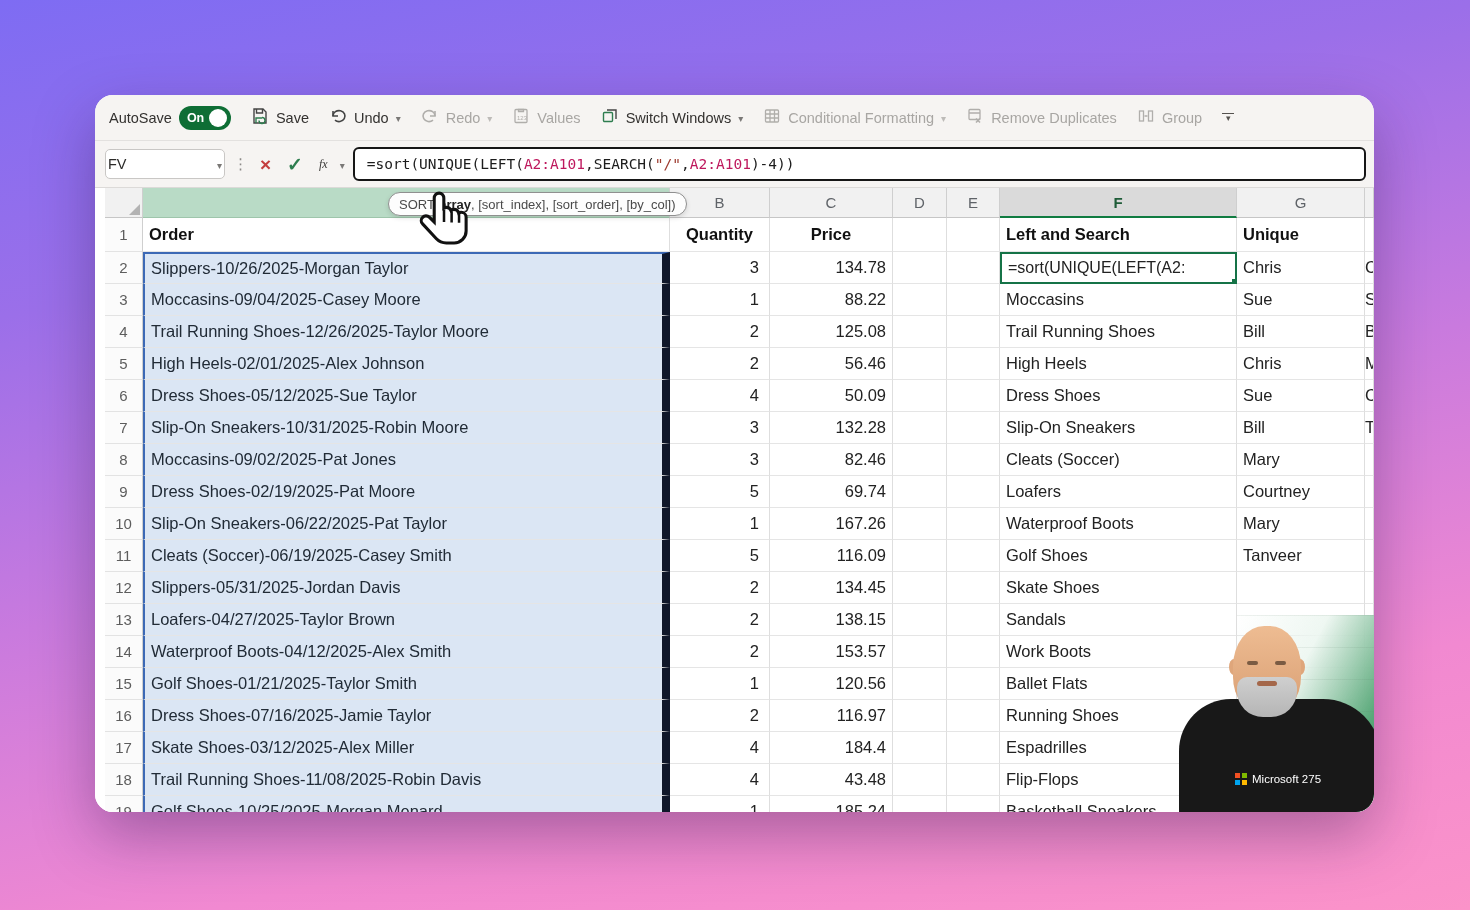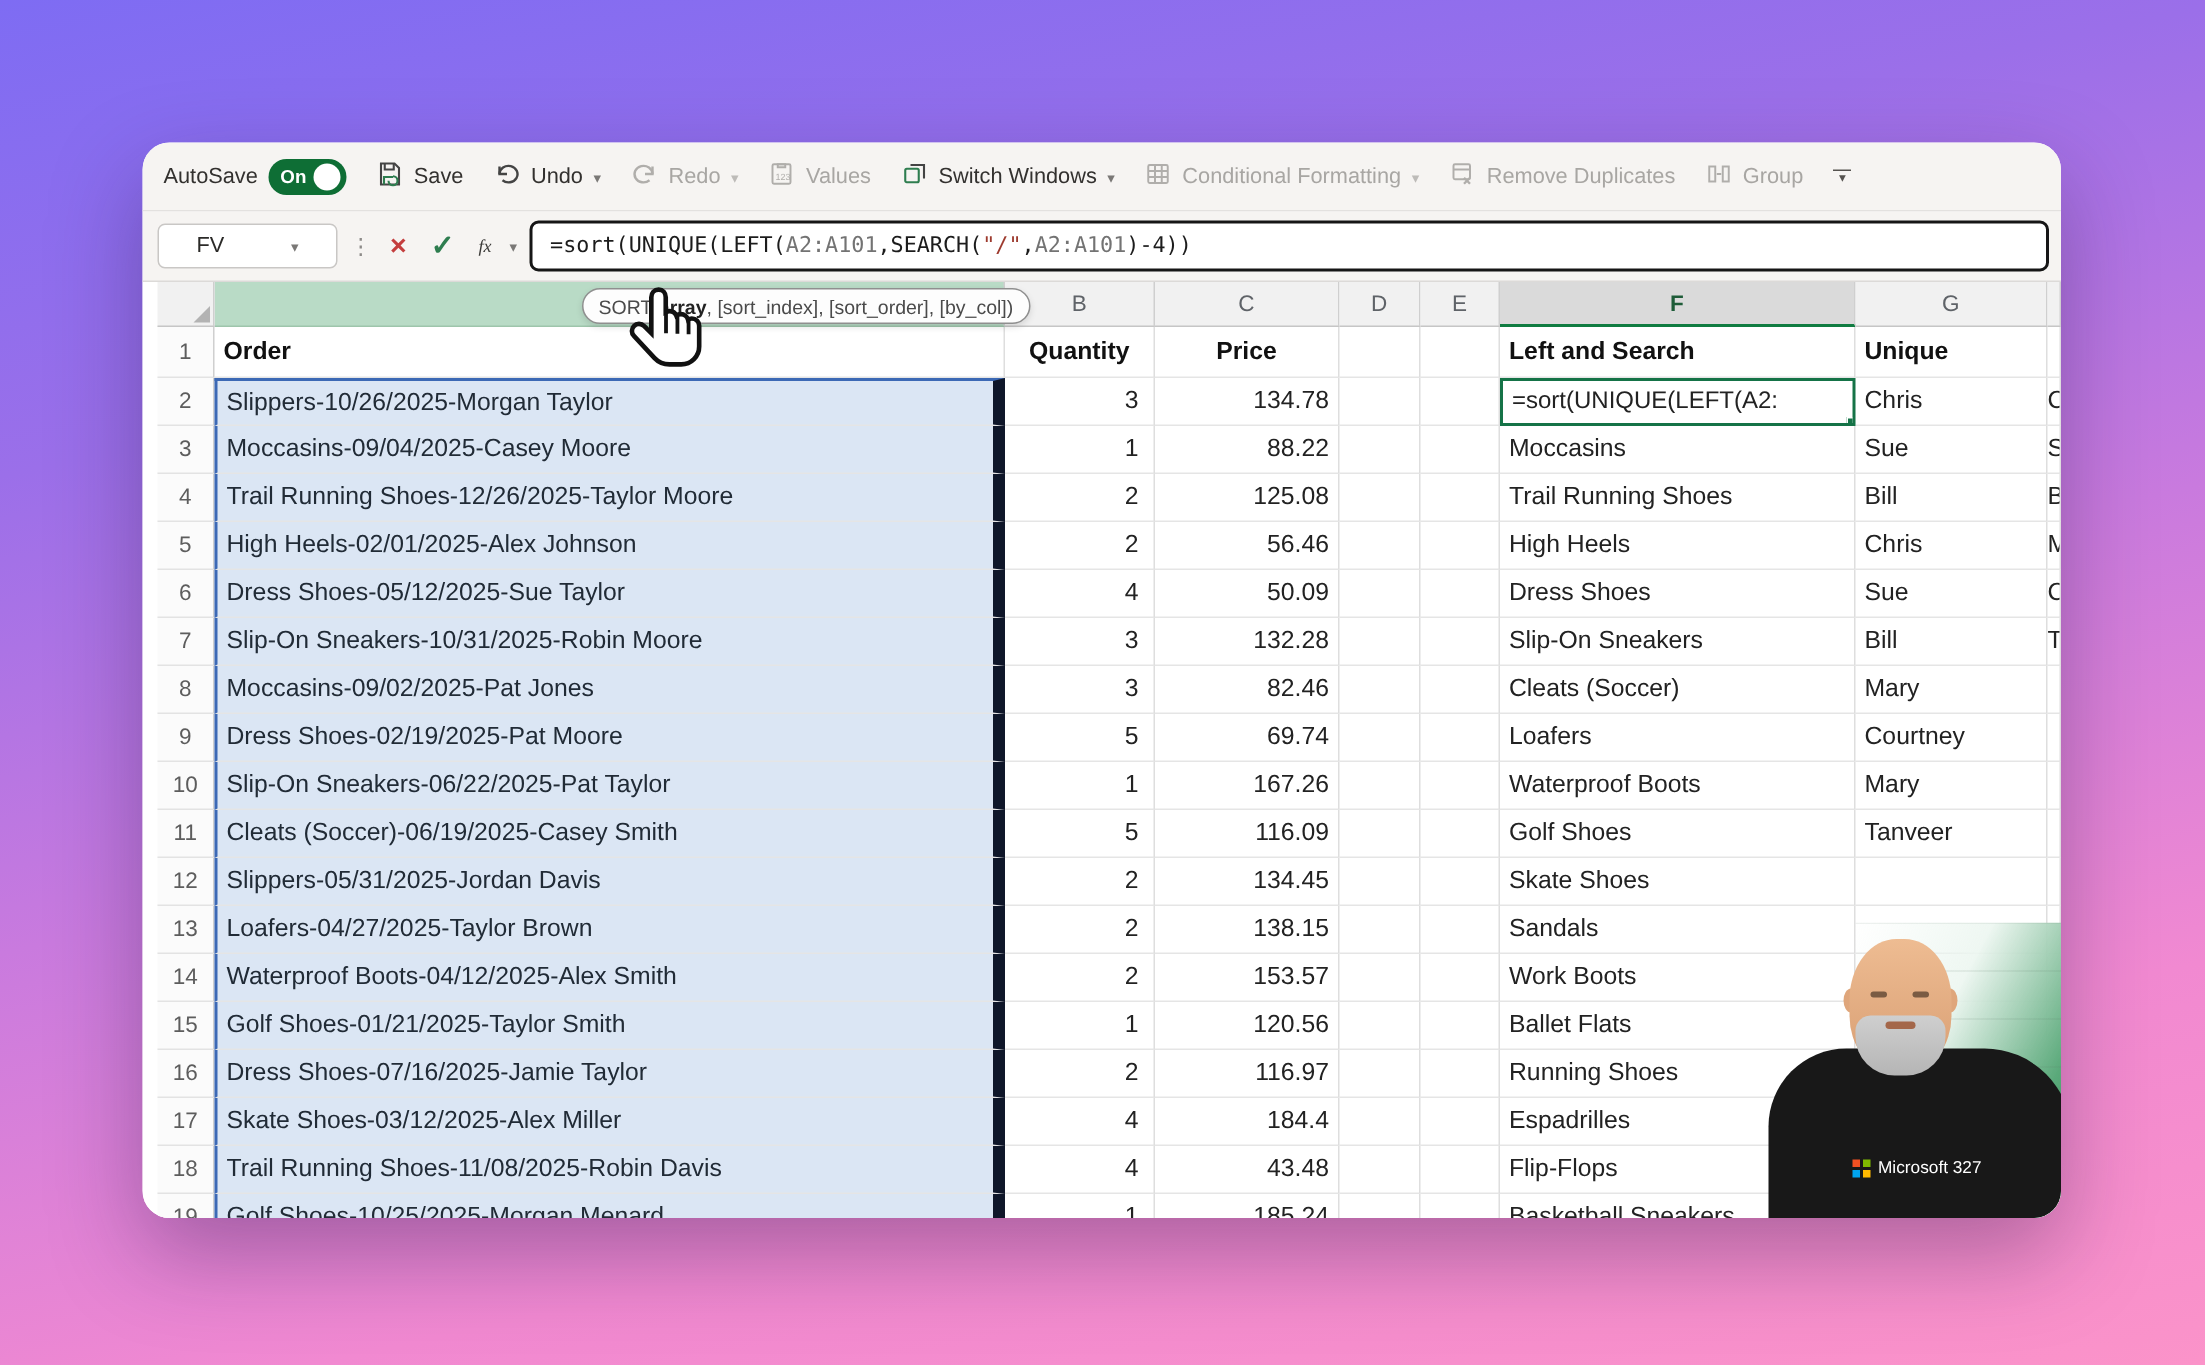--- a/index.html
+++ b/index.html
@@ -34,34 +34,34 @@
   .collapse-icn { display:inline-block; width:12px; text-align:center; }
   .collapse-icn .bar { display:block; border-top:1.6px solid #55524f; margin-bottom:1px; }
   .collapse-icn .v { display:block; font-size:9px; color:#55524f; line-height:7px; }
   
   .fbar {
     height:47px; background:#f6f4f2; display:flex; align-items:center;
     padding:0 8px 0 10px; gap:8px; border-bottom:1px solid #dcdad8;
   }
   .namebox {
     width:120px; height:30px; background:#fff; border:1px solid #c9c7c5; border-radius:5px;
-    display:flex; align-items:center; padding:0 25px; font-size:14.5px; color:#2b2a28;
+    display:flex; align-items:center; padding:0 2px; font-size:14.5px; color:#2b2a28;
   }
   .namebox .chev { margin-left:auto; }
   .vdots { color:#8d8b89; font-size:15px; letter-spacing:0; }
   .fbtn { font-size:19px; line-height:1; padding:0 4px; }
   .x-icn { color:#c43e3e; font-weight:bold; }
   .ck-icn { color:#2e7d4f; font-weight:bold; }
   .fx-icn { font-style:italic; font-family:"Liberation Serif",serif; font-size:12px; color:#3b3a38; }
   .finput {
     flex:1; height:34px; background:#fff; border:2px solid #161616; border-radius:6px;
     display:flex; align-items:center; padding:0 12px; overflow:hidden;
     font-family:"DejaVu Sans Mono", monospace; font-size:14.5px; color:#1c1c1c; white-space:pre;
   }
-  .seg-range { color:#737373; }
+  .seg-range { color:#be185d; }
   .seg-string { color:#9d3a2e; }
   
   .sheet { position:relative; background:#fff; padding-left:10px; }
   .r { display:flex; height:32px; }
   .hdr-row { height:30px; }
   .row1 { height:34px; }
   .cell {
     border-right:1px solid #dedede; border-bottom:1px solid #e5e5e5;
     font-size:16.5px; color:#222; display:flex; align-items:center; overflow:hidden; white-space:nowrap;
   }
@@ -463,21 +463,21 @@
     <div class="eye r"></div>
     <div class="beard"></div>
     <div class="mouth"></div>
     <div class="shirt-logo">
       <span class="mslogo">
           <i></i>
           <i></i>
           <i></i>
           <i></i>
         </span>
-      <span>Microsoft 327</span>
+      <span>Microsoft 275</span>
     </div>
   </div>
 
   <div class="fn-tip"><span>SORT(</span><b>array</b><span>, [sort_index], [sort_order], [by_col])</span></div>
 
   <svg class="hand" width="58" height="66" viewBox="0 0 32 36">
     <path d="M12.2 1.5c-1.6 0-2.7 1.2-2.7 2.8v13.2l-2.6-2.6c-1.1-1.1-2.8-1.1-3.8 0-1 1-1 2.6 0 3.6l7.6 8.2c1.4 1.5 3.4 2.3 5.5 2.3h4.3c3.7 0 6.6-3 6.6-6.6v-7.6c0-1.5-1.2-2.7-2.7-2.7-.5 0-1 .1-1.4.4-.3-1.1-1.4-2-2.6-2-.6 0-1.2.2-1.7.6-.4-1-1.4-1.7-2.5-1.7-.5 0-1 .2-1.4.4V4.3c0-1.6-1.1-2.8-2.6-2.8z" fill="#ffffff" stroke="#111" stroke-width="1.7"></path>
     <path d="M14.9 10.5v7M19.1 11.5v6.2M23.2 12.5v5.4" stroke="#111" stroke-width="1.4" fill="none"></path>
   </svg>
 

